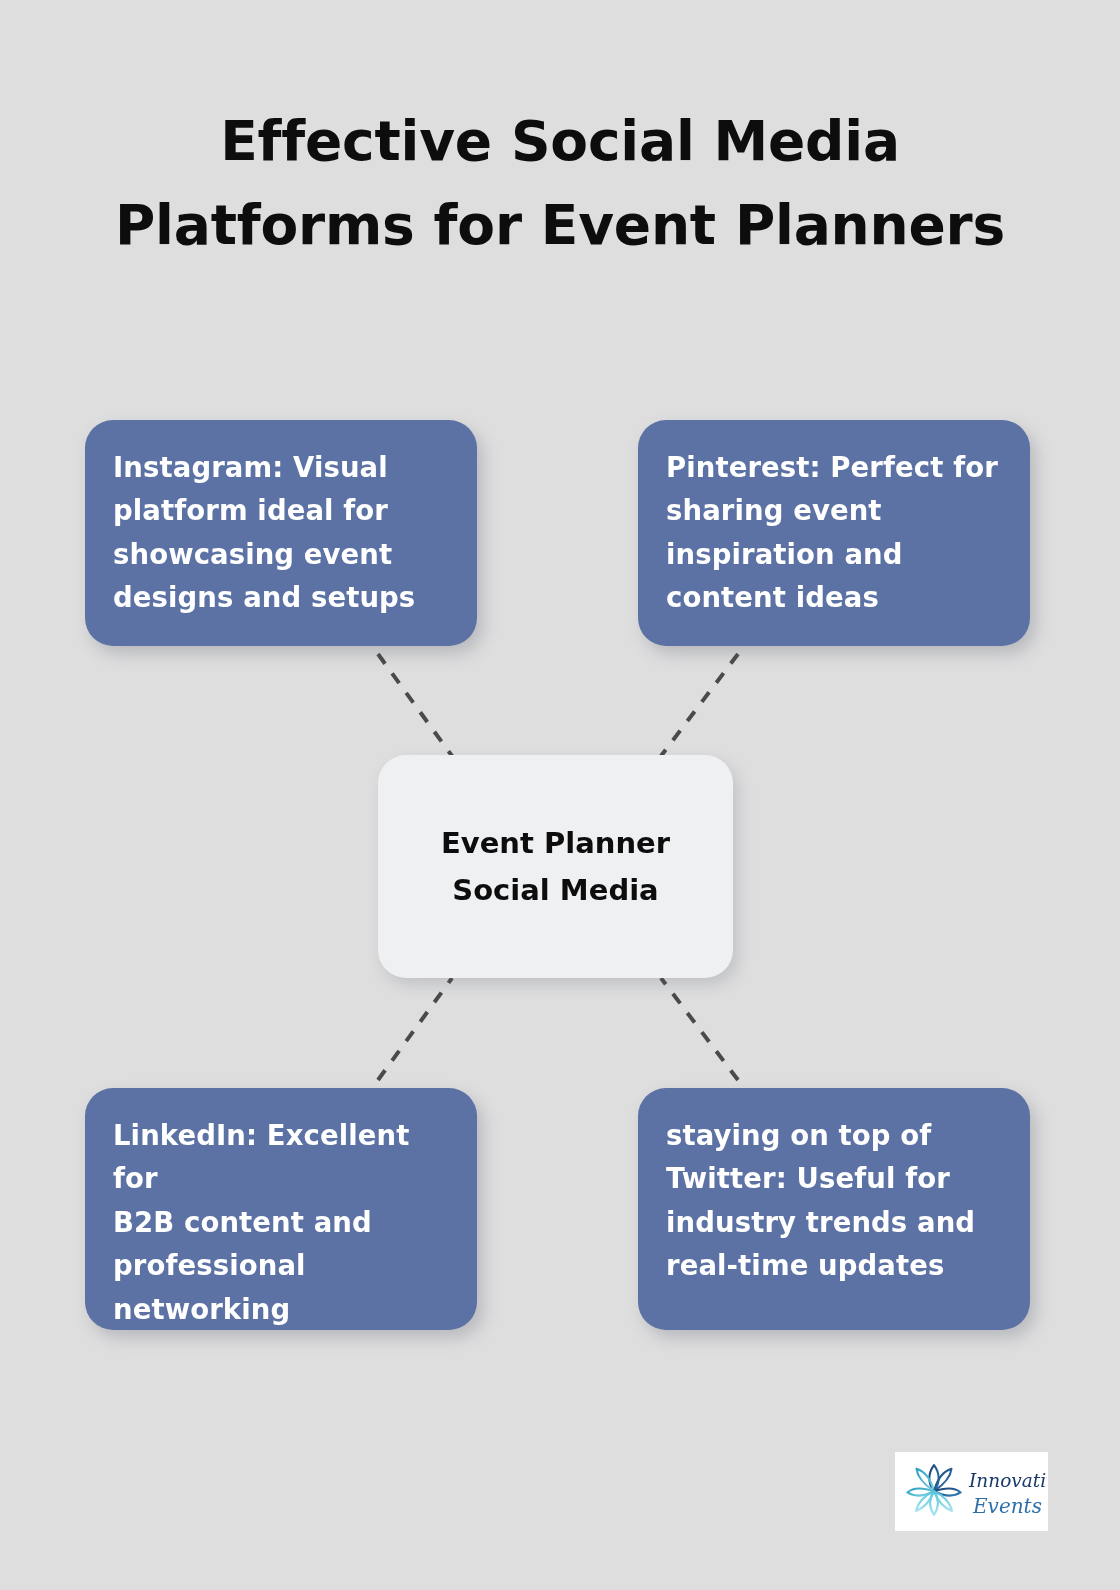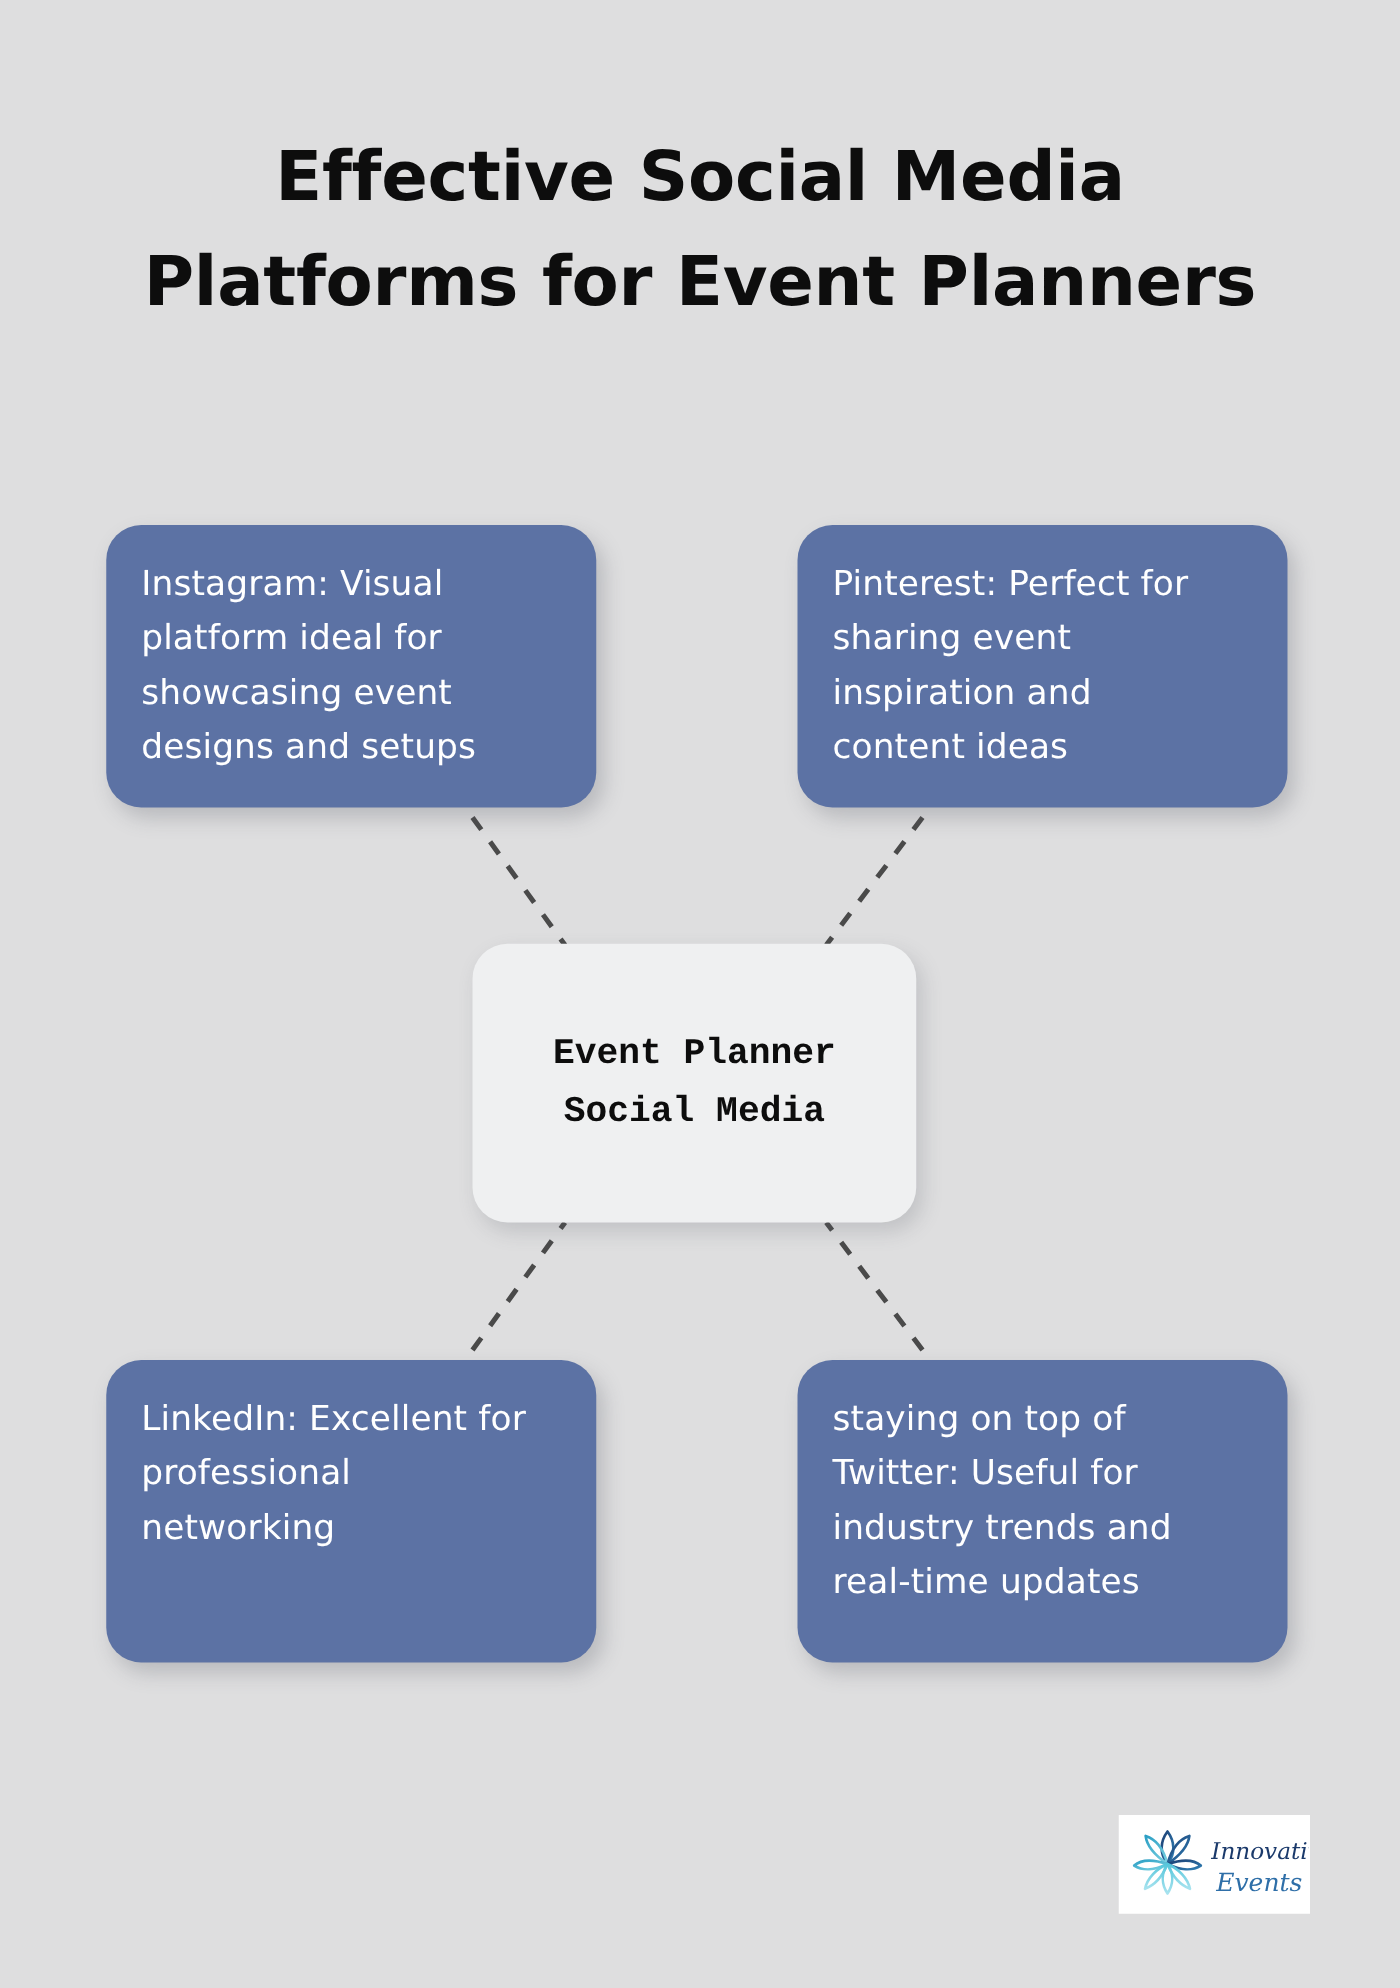--- a/index.html
+++ b/index.html
@@ -54,21 +54,21 @@
     box-sizing: border-box;
     border-radius: 28px;
     box-shadow: 6px 8px 16px rgba(90, 95, 105, 0.28);
   }
   .leaf {
     background: #5c72a4;
     color: #ffffff;
     padding: 26px 28px 24px 28px;
     font-size: 27.5px;
     line-height: 1.58;
-    font-weight: 400;
+    font-weight: 700;
     letter-spacing: 0.1px;
   }
   .leaf .txt {
     display: block;
   }
 
   #node-instagram { left: 85px;  top: 420px;  width: 392px; height: 226px; }
   #node-pinterest { left: 638px; top: 420px;  width: 392px; height: 226px; }
   #node-linkedin  { left: 85px;  top: 1088px; width: 392px; height: 242px; }
   #node-twitter   { left: 638px; top: 1088px; width: 392px; height: 242px; }
@@ -81,21 +81,20 @@
     background: #eff0f1;
     color: #0d0d0d;
     display: flex;
     align-items: center;
     justify-content: center;
     text-align: center;
     font-weight: bold;
     font-size: 29px;
     line-height: 1.62;
     box-shadow: 5px 7px 15px rgba(95, 100, 110, 0.22);
-    font-family: Liberation Mono, monospace;
   }
   #node-center .ctext {
     display: block;
     white-space: pre-line;
   }
 
   
   #logo-box {
     position: absolute;
     left: 895px;
@@ -151,20 +150,21 @@
     <span class="txt">content ideas</span>
   </div>
 
   <div class="node" id="node-center">
     <span class="ctext">Event Planner
 Social Media</span>
   </div>
 
   <div class="node leaf" id="node-linkedin">
     <span class="txt">LinkedIn: Excellent for</span>
+    <span class="txt">B2B content and</span>
     <span class="txt">professional</span>
     <span class="txt">networking</span>
   </div>
 
   <div class="node leaf" id="node-twitter">
     <span class="txt">staying on top of</span>
     <span class="txt">Twitter: Useful for</span>
     <span class="txt">industry trends and</span>
     <span class="txt">real-time updates</span>
   </div>

